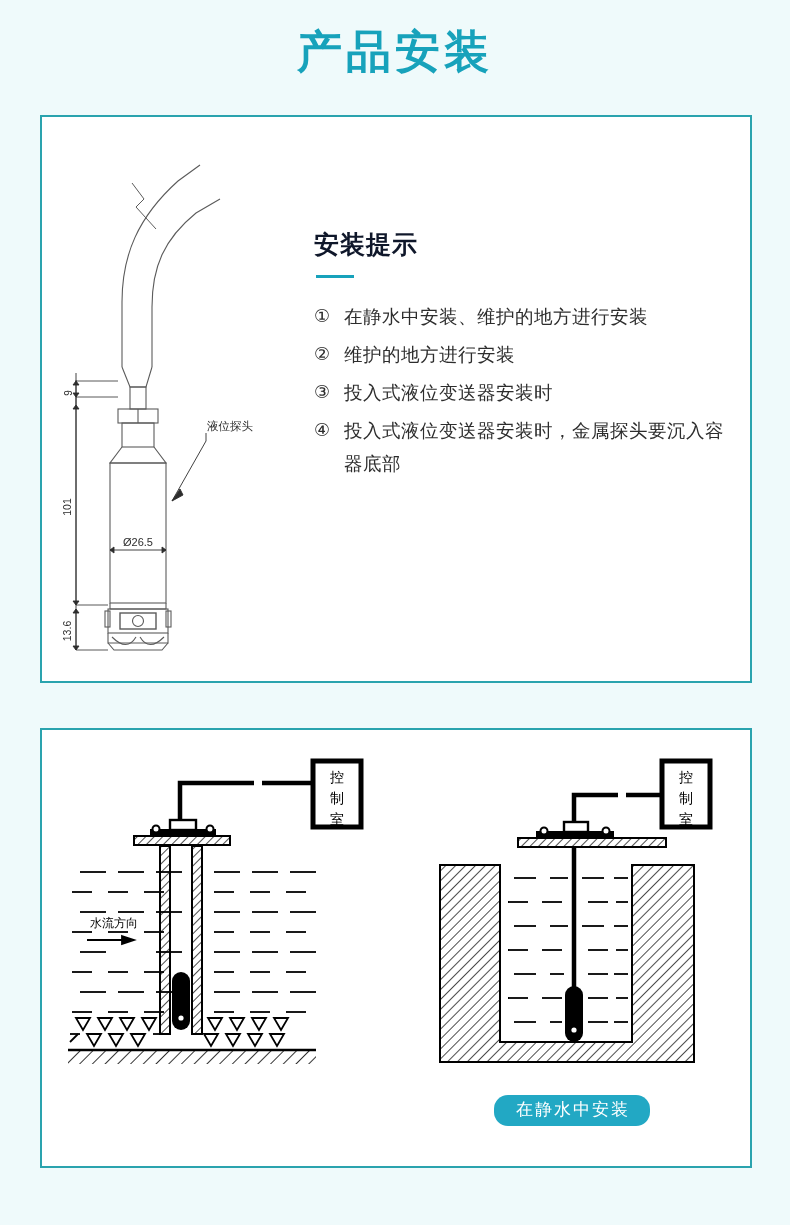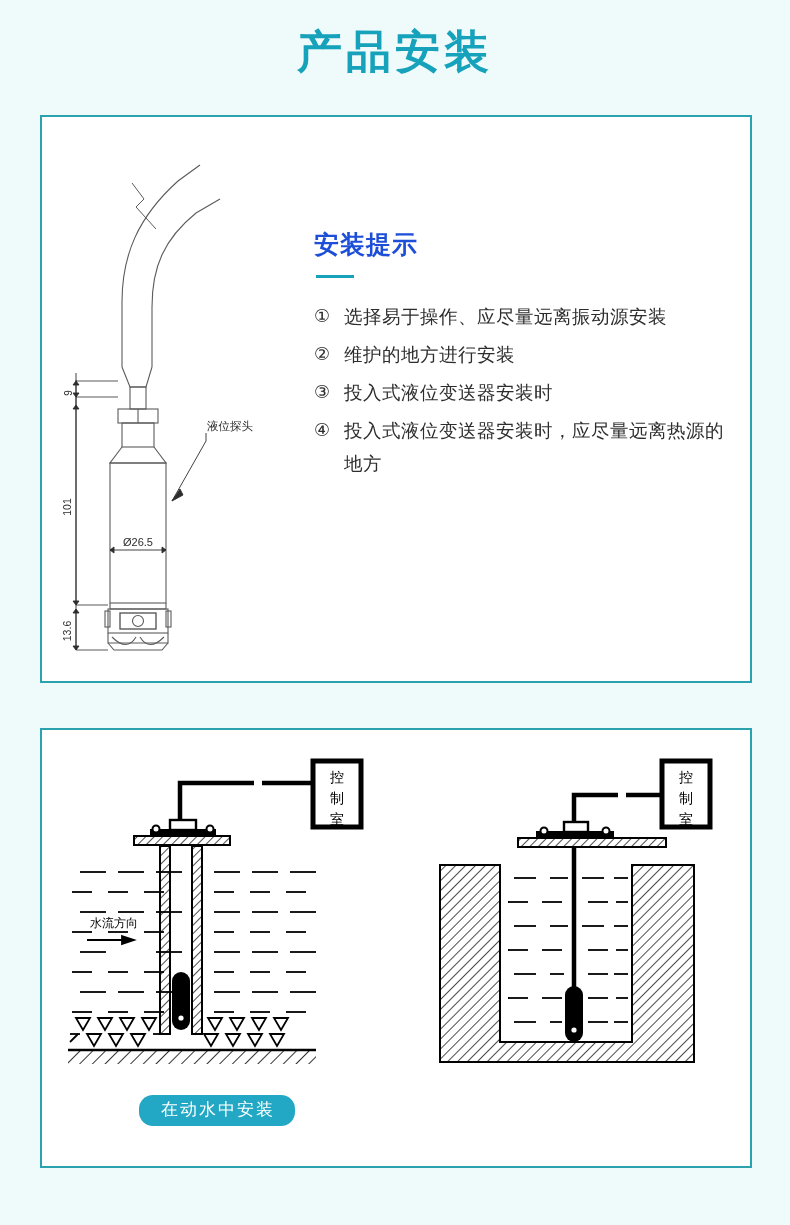--- a/index.html
+++ b/index.html
@@ -52,21 +52,21 @@
   
   .tips {
     position: absolute;
     left: 272px;
     top: 110px;
     width: 410px;
   }
   .tips-heading {
     font-size: 25px;
     font-weight: bold;
-    color: #1d4ed8;
+    color: #0f172a;
     letter-spacing: 1px;
     line-height: 34px;
   }
   .tips-rule {
     width: 38px;
     height: 3px;
     background: #17a2bb;
     margin: 14px 0 22px 2px;
   }
   .tips-list {
@@ -212,33 +212,33 @@
     <text x="78" y="411" text-anchor="middle" font-family="Liberation Sans, sans-serif" font-size="11" fill="#2d2d2d">Ø26.5</text>
     <text x="147" y="295" text-anchor="start" font-family="Liberation Sans, sans-serif" font-size="11.5" fill="#2d2d2d">液位探头</text>
   </svg>
 
   <div class="tips">
     <div class="tips-heading">安装提示</div>
     <div class="tips-rule"></div>
     <ul class="tips-list">
       <li>
         <span class="tip-num">①</span>
-        <span class="tip-text">选择易于操作、应尽量远离振动源安装</span>
+        <span class="tip-text">在静水中安装、维护的地方进行安装</span>
       </li>
       <li>
         <span class="tip-num">②</span>
         <span class="tip-text">维护的地方进行安装</span>
       </li>
       <li>
         <span class="tip-num">③</span>
         <span class="tip-text">投入式液位变送器安装时</span>
       </li>
       <li>
         <span class="tip-num">④</span>
-        <span class="tip-text">投入式液位变送器安装时，应尽量远离热源的地方</span>
+        <span class="tip-text">投入式液位变送器安装时，金属探头要沉入容器底部</span>
       </li>
     </ul>
   </div>
 </div>
 
 <div class="panel" id="panel-bottom">
 
   <svg class="drawing" id="flow-drawing" width="330" height="340" viewBox="0 0 330 340">
     <defs>
       <pattern id="hatchWall" patternUnits="userSpaceOnUse" width="6" height="6" patternTransform="rotate(45)">
@@ -410,14 +410,14 @@
         <line x1="120" y1="248" x2="140" y2="248"></line>
       <line x1="166" y1="248" x2="186" y2="248"></line>
         <line x1="194" y1="248" x2="206" y2="248"></line>
       <line x1="92" y1="272" x2="114" y2="272"></line>
         <line x1="128" y1="272" x2="140" y2="272"></line>
       <line x1="166" y1="272" x2="186" y2="272"></line>
         <line x1="192" y1="272" x2="206" y2="272"></line>
     </g>
   </svg>
 
-  <div class="badge" id="badge-flow">在动水中安装</div>
+  <div class="badge" id="badge-still">在静水中安装</div>
 </div>
 
 </body></html>

